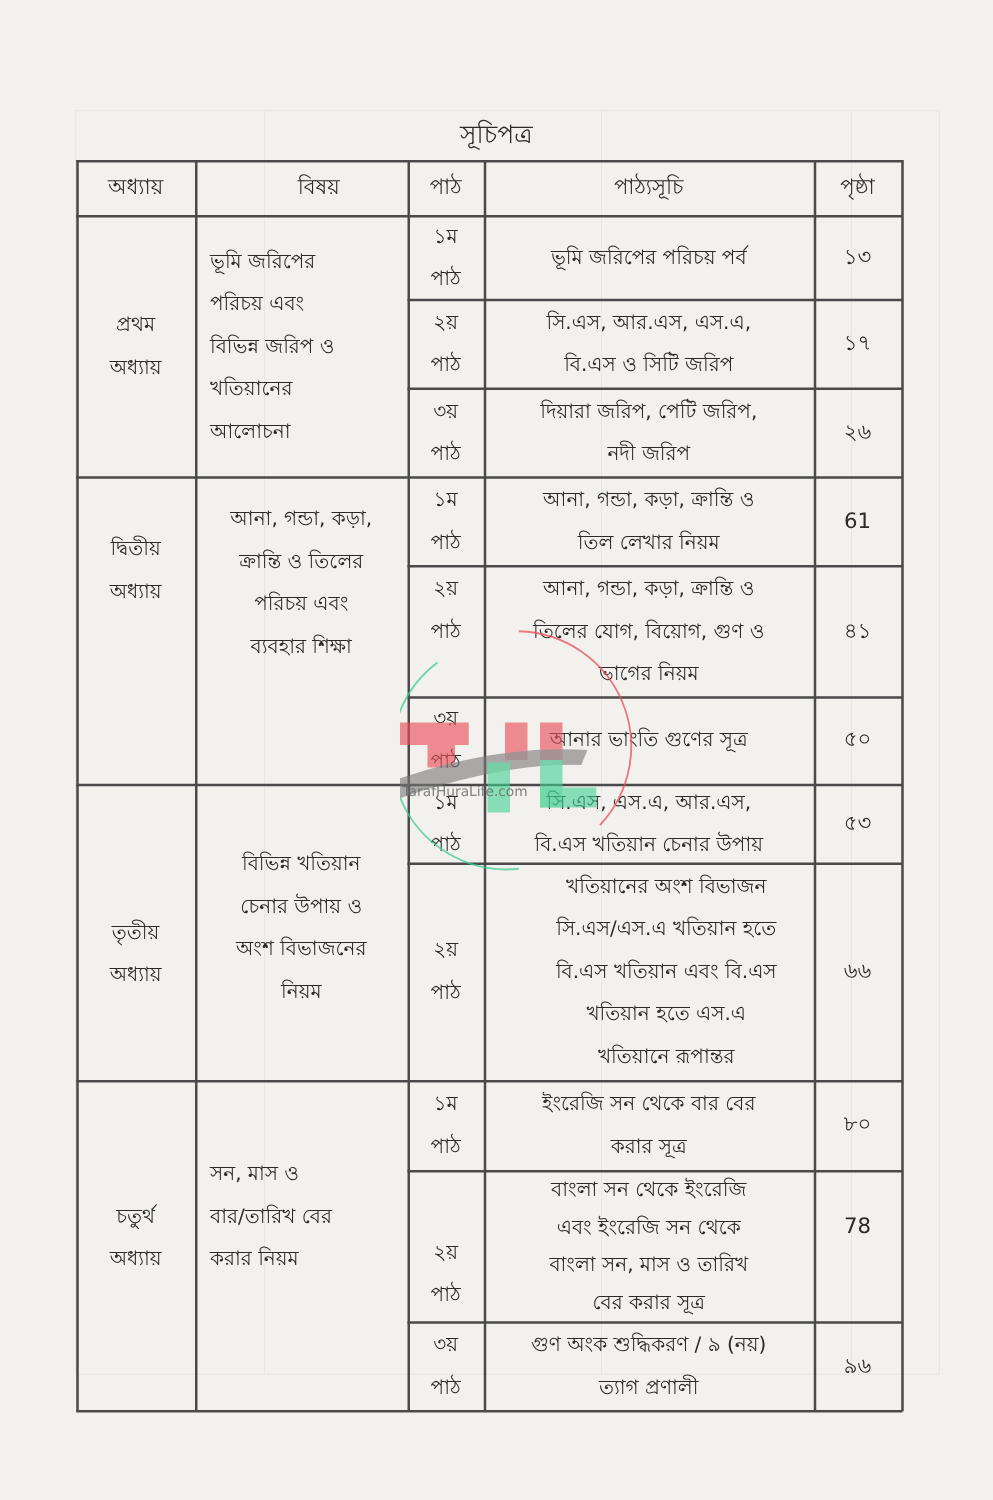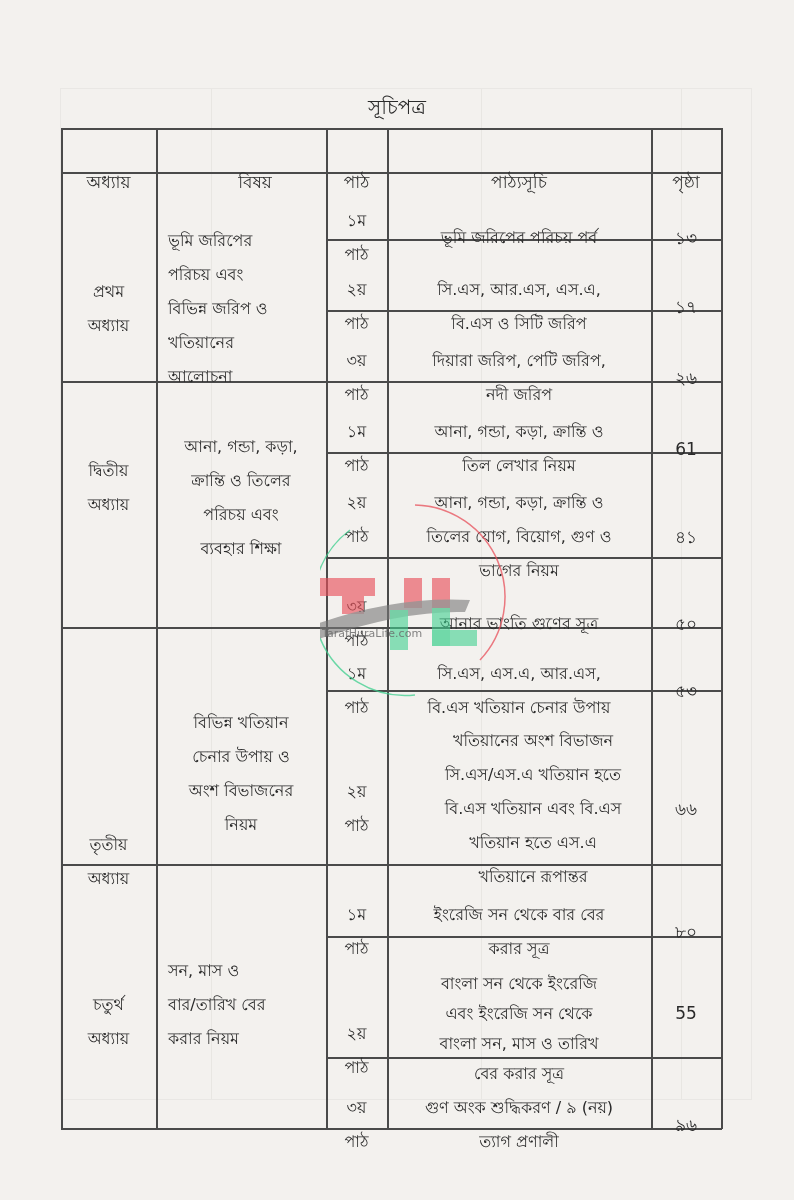--- a/index.html
+++ b/index.html
@@ -20,21 +20,21 @@
   .title {
     position: absolute; left: 0; width: 794px; top: 92px; text-align: center;
     font-size: 20px; color: #2b2b2b;
   }
   .grid { position: absolute; left: 0; top: 0; width: 794px; height: 1200px; }
   .hline, .vline { position: absolute; background: #4a4a4a; }
   .hline { height: 1.5px; }
   .vline { width: 1.5px; }
   .cell {
     position: absolute; display: flex; align-items: center; justify-content: center;
-    text-align: center; box-sizing: border-box; font-size: 16px; line-height: 34px; margin-top: 32px;
+    text-align: center; box-sizing: border-box; font-size: 16px; line-height: 34px;
   }
   .cell.left { justify-content: flex-start; text-align: left; padding-left: 12px; }
   .cell.hdr { font-size: 17px; }
   .cell.pg { font-size: 17px; }
   .cell .txt { white-space: pre-line; }
   .watermark { position: absolute; left: 320px; top: 500px; width: 190px; height: 200px; pointer-events: none; opacity: 0.75; }
   .wm-text { position: absolute; left: 322px; top: 627px; font-size: 11px; color: #666; opacity: 0.8; }
 </style>
 </head>
 <body>
@@ -164,21 +164,21 @@
       <span class="txt">৩য়
 পাঠ</span>
     </div>
   <div class="cell" style="left:387px;top:557px;width:264px;height:70px">
       <span class="txt">আনার ভাংতি গুণের সূত্র</span>
     </div>
   <div class="cell pg" style="left:651px;top:557px;width:70px;height:70px">
       <span>৫০</span>
     </div>
 
-  <div class="cell" style="left:61px;top:627px;width:95px;height:237px;align-items:flex-end;padding-top:35px">
+  <div class="cell" style="left:61px;top:627px;width:95px;height:237px;align-items:center;padding-top:35px">
       <span class="txt">তৃতীয়
 অধ্যায়</span>
     </div>
   <div class="cell" style="left:156px;top:627px;width:170px;height:237px;align-items:flex-start;padding-top:47px">
       <span class="txt">বিভিন্ন খতিয়ান
 চেনার উপায় ও
 অংশ বিভাজনের
 নিয়ম</span>
     </div>
   <div class="cell" style="left:326px;top:627px;width:61px;height:63px">
@@ -231,21 +231,21 @@
       <span class="txt">২য়
 পাঠ</span>
     </div>
   <div class="cell" style="left:387px;top:936px;width:264px;height:121px;line-height:30px">
       <span class="txt">বাংলা সন থেকে ইংরেজি
 এবং ইংরেজি সন থেকে
 বাংলা সন, মাস ও তারিখ
 বের করার সূত্র</span>
     </div>
   <div class="cell pg" style="left:651px;top:936px;width:70px;height:90px">
-      <span>55</span>
+      <span>78</span>
     </div>
   <div class="cell" style="left:326px;top:1057px;width:61px;height:71px">
       <span class="txt">৩য়
 পাঠ</span>
     </div>
   <div class="cell" style="left:387px;top:1057px;width:264px;height:71px">
       <span class="txt">গুণ অংক শুদ্ধিকরণ / ৯ (নয়)
 ত্যাগ প্রণালী</span>
     </div>
   <div class="cell pg" style="left:651px;top:1057px;width:70px;height:71px">

